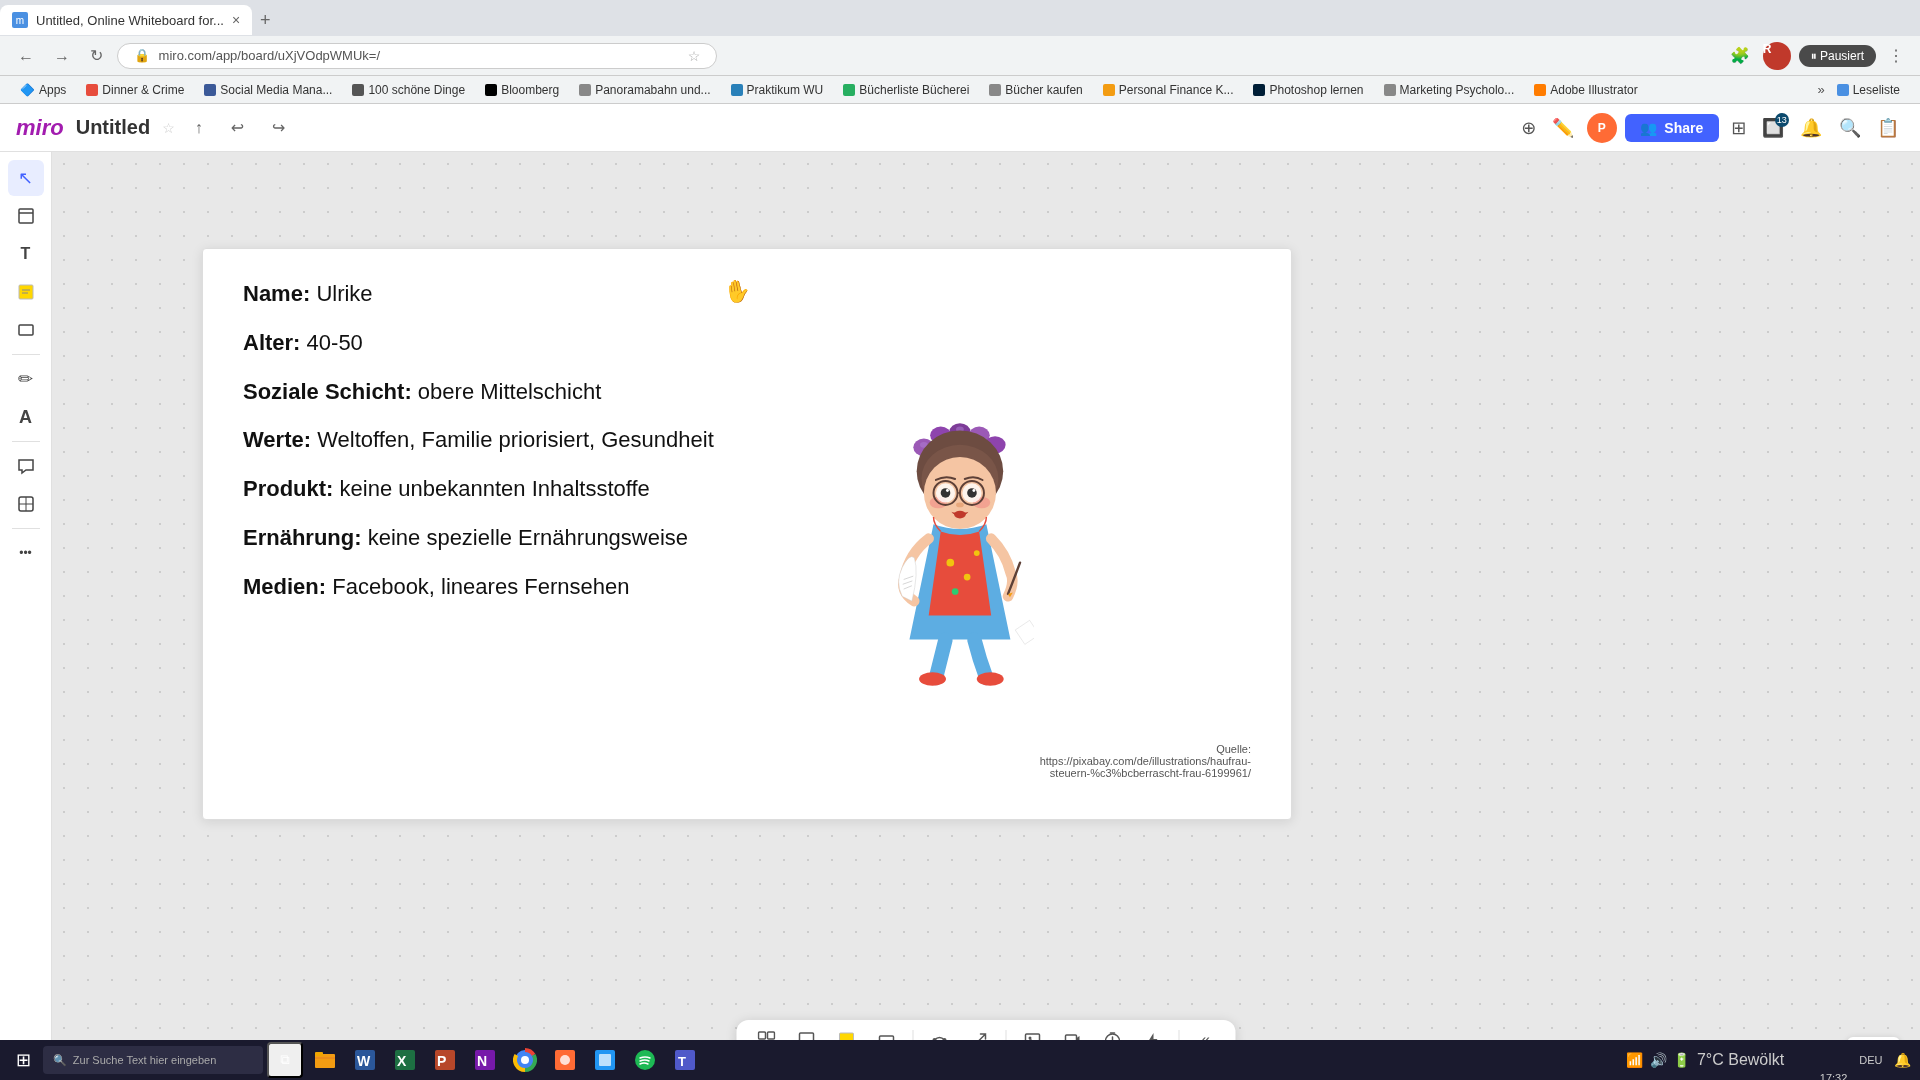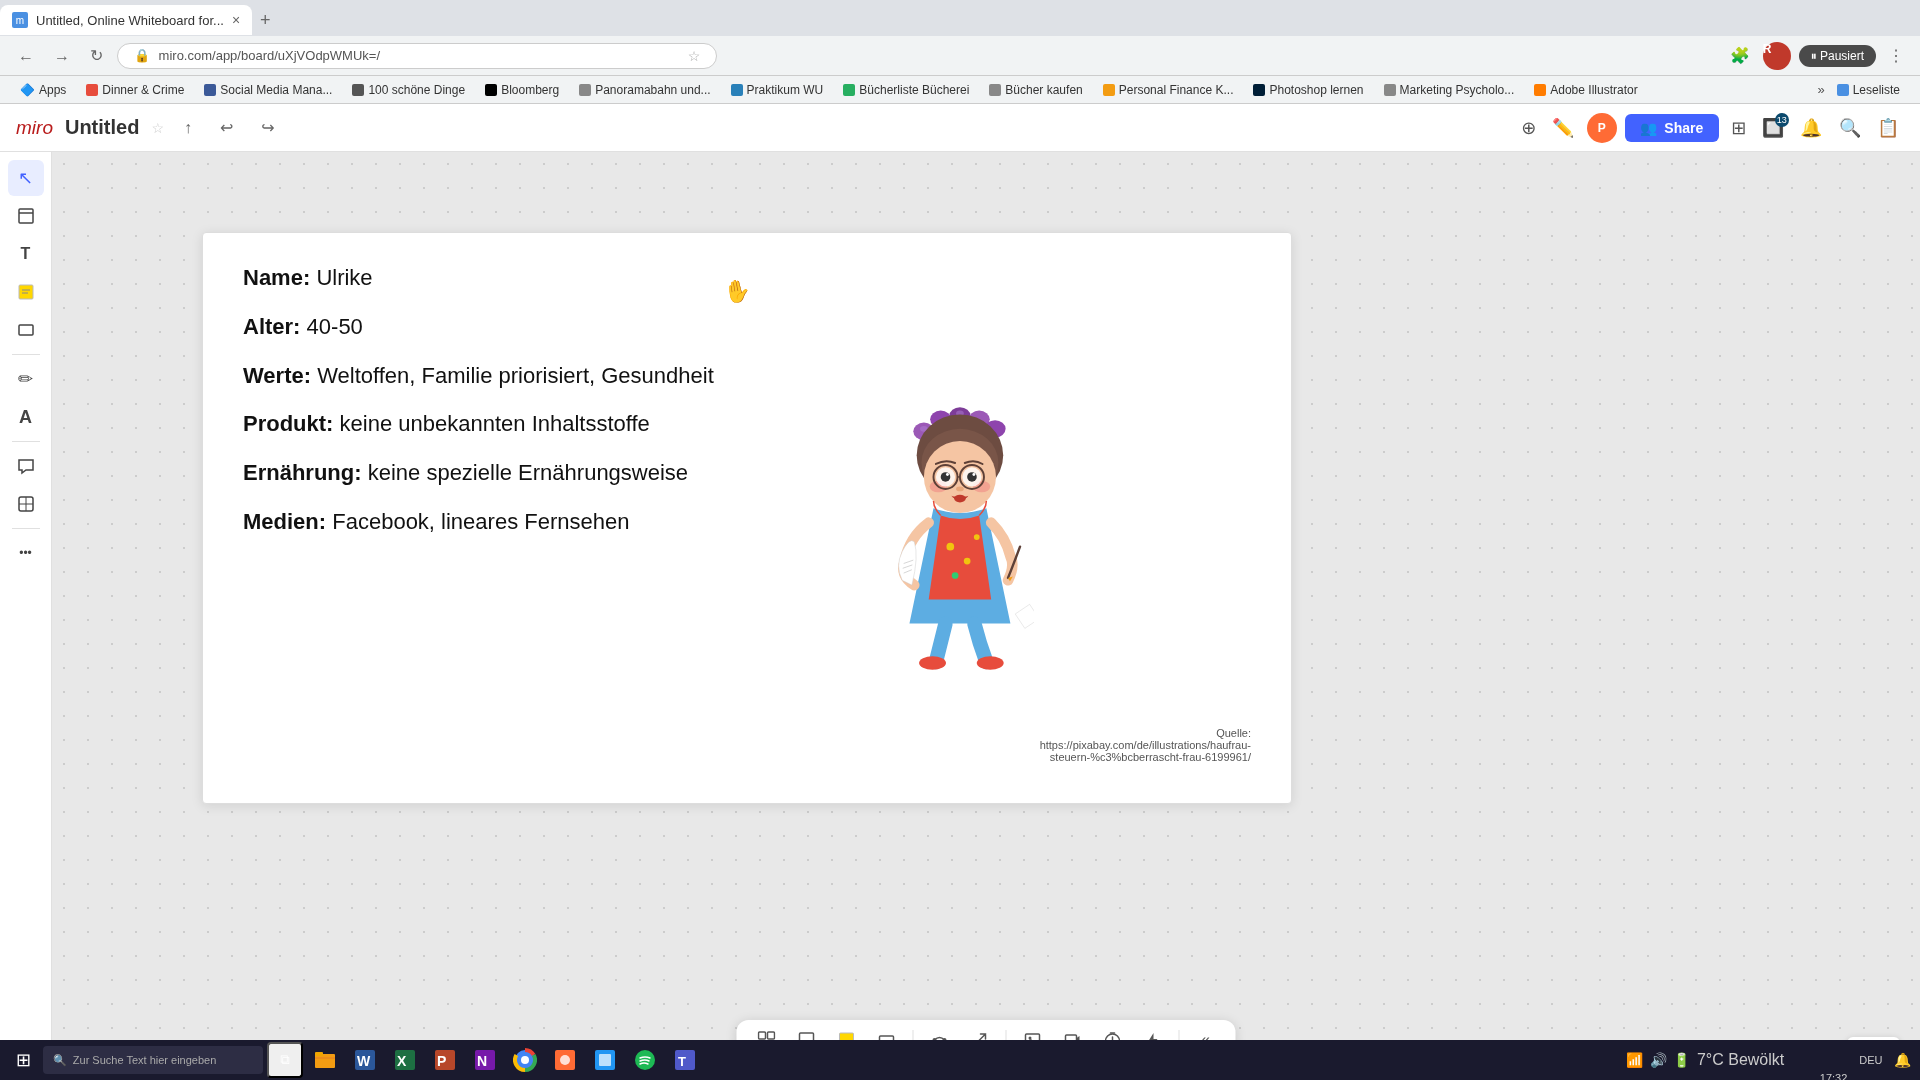--- a/index.html
+++ b/index.html
@@ -19,21 +19,21 @@
     .pause-btn { background: #4a4a4a; border: none; border-radius: 12px; color: white; padding: 4px 12px; font-size: 12px; cursor: pointer; }
 
     .bookmarks-bar { background: #f1f3f4; padding: 2px 12px; height: 28px; display: flex; align-items: center; gap: 4px; border-bottom: 1px solid #ccc; font-size: 12px; overflow: hidden; }
     .bookmark { display: flex; align-items: center; gap: 4px; padding: 2px 8px; border-radius: 4px; cursor: pointer; white-space: nowrap; color: #333; }
 
     
     .app { display: flex; flex-direction: column; height: calc(1080px - 36px - 40px - 28px); background: #fff; }
 
     
     .miro-header { display: flex; align-items: center; height: 48px; padding: 0 16px; border-bottom: 1px solid #e0e0e0; background: #fff; gap: 12px; position: relative; z-index: 10; }
-    .miro-logo { font-size: 19px; font-weight: 400; color: #b91c1c; font-style: italic; }
+    .miro-logo { font-size: 22px; font-weight: 700; color: #a21caf; font-style: italic; }
     .board-title { font-size: 20px; font-weight: 600; color: #333; }
     .title-star { color: #ccc; font-size: 14px; cursor: pointer; }
     .header-btn { background: none; border: none; font-size: 16px; color: #666; cursor: pointer; padding: 4px 8px; border-radius: 4px; }
     .header-right { margin-left: auto; display: flex; align-items: center; gap: 8px; }
     .share-btn { background: #4262ff; color: white; border: none; border-radius: 6px; padding: 6px 16px; font-size: 14px; font-weight: 600; cursor: pointer; display: flex; align-items: center; gap: 6px; }
     .header-icon-btn { background: none; border: none; font-size: 18px; color: #555; cursor: pointer; padding: 4px; position: relative; }
     .avatar { width: 30px; height: 30px; border-radius: 50%; background: #ff6b35; display: flex; align-items: center; justify-content: center; color: white; font-size: 12px; font-weight: bold; cursor: pointer; }
     .notification-badge { position: absolute; top: 0; right: 0; background: #0c4a6e; color: white; border-radius: 50%; width: 14px; height: 14px; font-size: 9px; display: flex; align-items: center; justify-content: center; }
 
     
@@ -43,21 +43,21 @@
     .left-toolbar { width: 52px; background: #fff; border-right: 1px solid #e0e0e0; display: flex; flex-direction: column; align-items: center; padding: 8px 0; gap: 2px; z-index: 5; }
     .tool-btn { width: 36px; height: 36px; display: flex; align-items: center; justify-content: center; border-radius: 6px; cursor: pointer; color: #444; font-size: 18px; border: none; background: none; }
     .tool-btn.active { background: #e8edff; color: #4262ff; }
     .tool-divider { width: 28px; height: 1px; background: #e0e0e0; margin: 4px 0; }
 
     
     .canvas { flex: 1; background: #e8e8e8; position: relative; overflow: hidden; cursor: grab; }
     .canvas-bg { width: 100%; height: 100%; background: #e8e8e8; background-image: radial-gradient(circle, #ccc 1px, transparent 1px); background-size: 24px 24px; }
 
     
-    .board-frame { position: absolute; top: 80px; left: 150px; width: 1090px; background: #fff; border: 1px solid #ddd; box-shadow: 0 2px 12px rgba(0,0,0,0.1); border-radius: 4px; padding: 30px 40px 40px 40px; display: flex; gap: 0; }
+    .board-frame { position: absolute; top: 96px; left: 150px; width: 1090px; background: #fff; border: 1px solid #ddd; box-shadow: 0 2px 12px rgba(0,0,0,0.1); border-radius: 4px; padding: 30px 40px 40px 40px; display: flex; gap: 0; }
     .persona-text { flex: 1; padding-right: 20px; }
     .persona-line { margin-bottom: 18px; font-size: 22px; line-height: 1.4; color: #111; }
     .persona-label { font-weight: 900; }
     .persona-image { width: 380px; display: flex; align-items: flex-end; }
     .source-text { font-size: 11px; color: #555; margin-top: 8px; text-align: right; max-width: 340px; }
 
     
     .bottom-toolbar { position: absolute; bottom: 20px; left: 50%; transform: translateX(-50%); background: #fff; border-radius: 12px; box-shadow: 0 2px 12px rgba(0,0,0,0.15); padding: 6px 16px; display: flex; align-items: center; gap: 12px; }
     .bottom-tool { width: 28px; height: 28px; display: flex; align-items: center; justify-content: center; cursor: pointer; color: #555; font-size: 16px; border-radius: 4px; }
     .bottom-divider { width: 1px; height: 20px; background: #e0e0e0; }
@@ -249,20 +249,24 @@
         <div class="persona-text">
           <div class="persona-line">
             <span class="persona-label">Name:</span>
             <span>Ulrike</span>
           </div>
           <div class="persona-line">
             <span class="persona-label">Alter:</span>
             <span>40-50</span>
           </div>
           <div class="persona-line">
+            <span class="persona-label">Soziale Schicht:</span>
+            <span>obere Mittelschicht</span>
+          </div>
+          <div class="persona-line">
             <span class="persona-label">Werte:</span>
             <span>Weltoffen, Familie priorisiert, Gesundheit</span>
           </div>
           <div class="persona-line">
             <span class="persona-label">Produkt:</span>
             <span>keine unbekannten Inhaltsstoffe</span>
           </div>
           <div class="persona-line">
             <span class="persona-label">Ernährung:</span>
             <span>keine spezielle Ernährungsweise</span>

